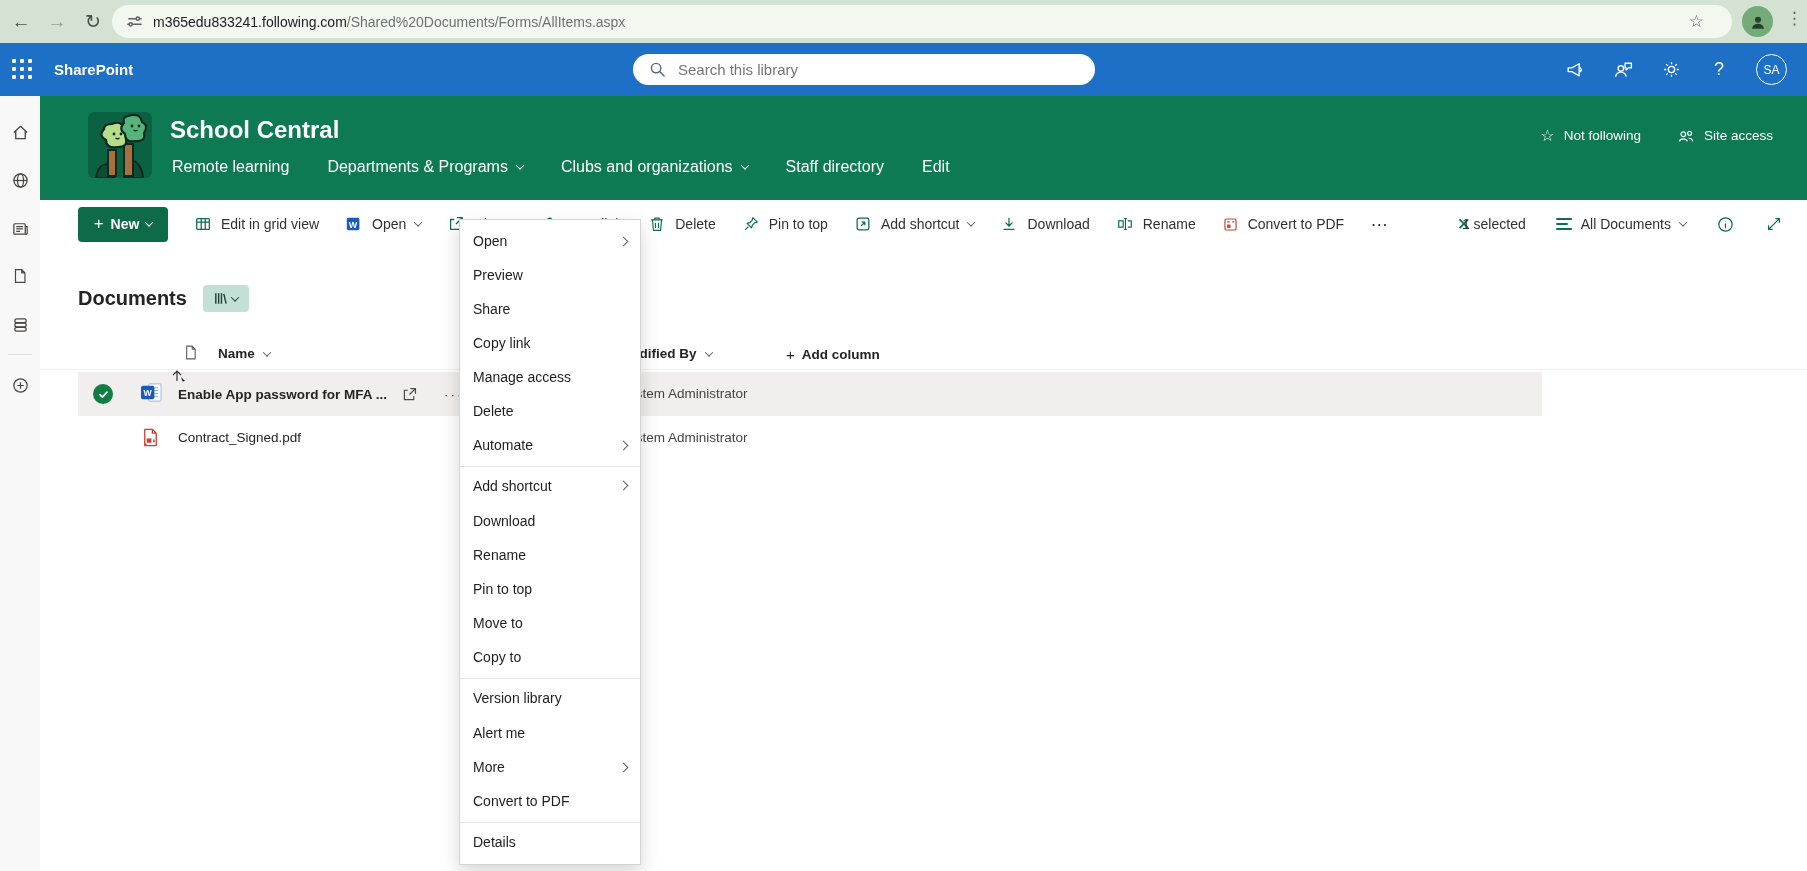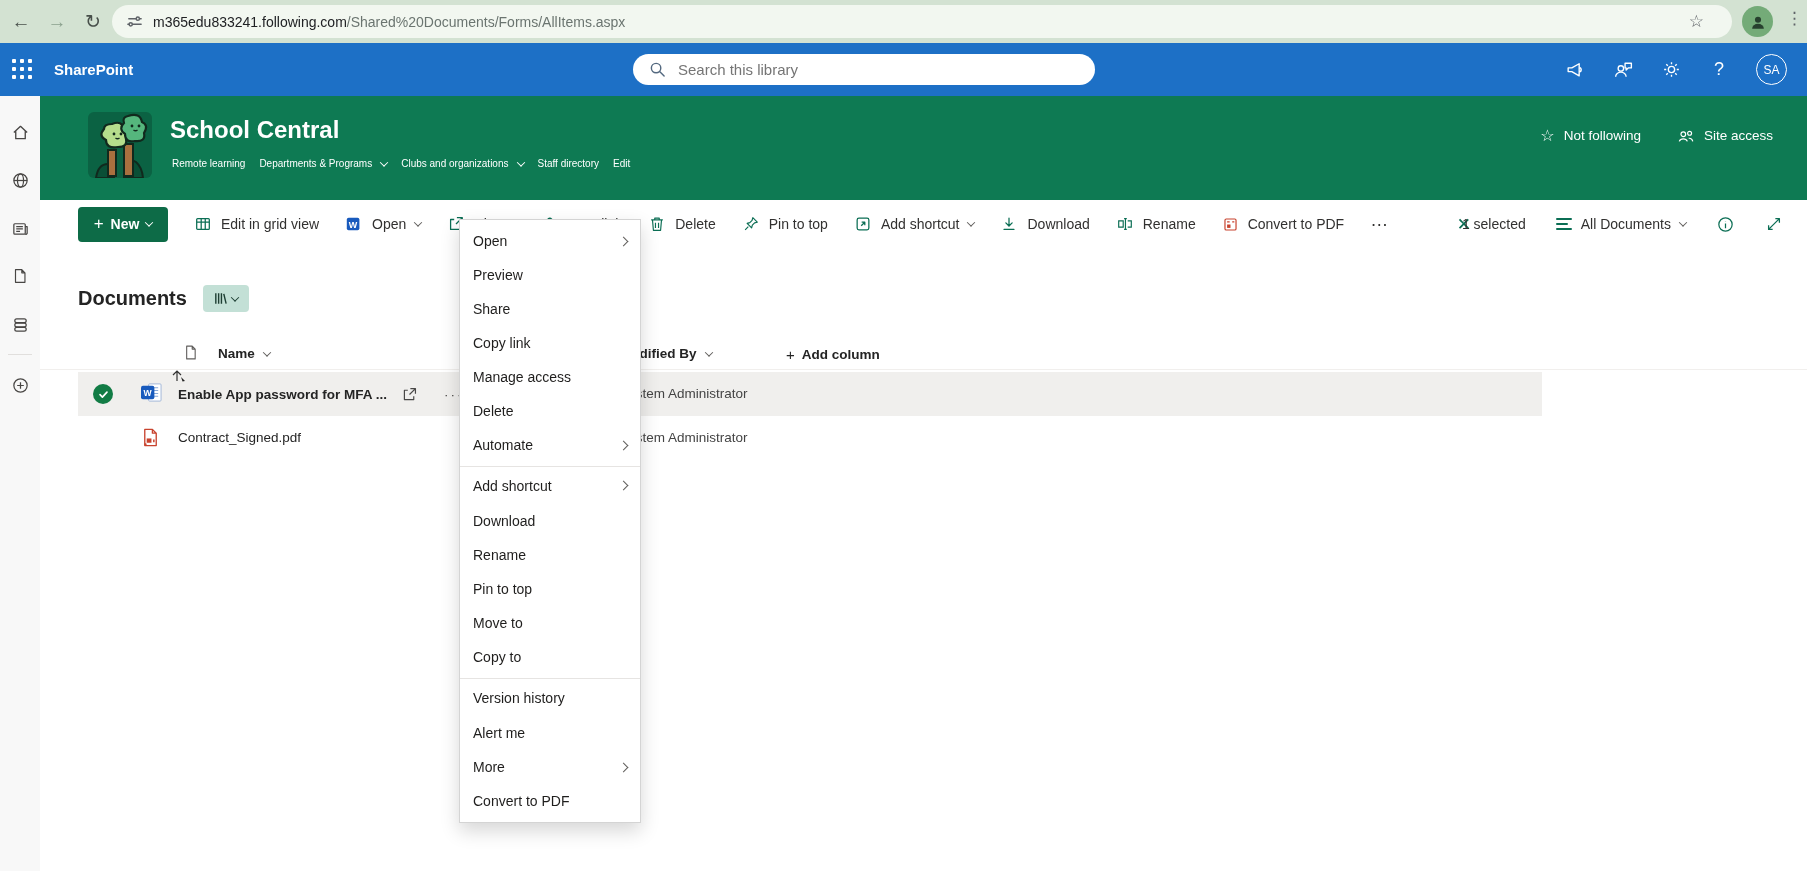--- a/index.html
+++ b/index.html
@@ -31,21 +31,21 @@
 
   
   .left-rail { position:absolute; top:96px; left:0; width:40px; height:775px; background:#f8f8f8; display:flex; flex-direction:column; align-items:center; padding-top:12px; }
   .rail-item { width:40px; height:48px; display:flex; align-items:center; justify-content:center; }
   .rail-sep { width:24px; border-top:1px solid #e1dfdd; margin:6px 0; }
 
   
   .site-header { position:absolute; top:96px; left:40px; width:1767px; height:112px; background:#0e7a53; color:#fff; }
   .site-logo { position:absolute; left:48px; top:16px; width:64px; height:66px; border-radius:6px; overflow:hidden; }
   .site-title { position:absolute; left:130px; top:20px; font-size:24px; font-weight:bold; }
-  .site-nav { position:absolute; left:132px; top:62px; display:flex; align-items:flex-start; gap:14px; font-size:10px; }
+  .site-nav { position:absolute; left:132px; top:62px; display:flex; align-items:flex-start; gap:38px; font-size:16px; }
   .site-nav .navitem { display:flex; align-items:center; gap:9px; }
   .hdr-right { position:absolute; right:34px; top:30px; display:flex; align-items:center; gap:36px; font-size:13.5px; }
   .hdr-right .hbtn { display:flex; align-items:center; gap:9px; }
 
   
   .cv { display:inline-block; width:7px; height:7px; border-right:1.4px solid currentColor; border-bottom:1.4px solid currentColor; }
   .cv.down { transform:rotate(45deg) translate(-1px,-1px); }
   .cv.right { transform:rotate(-45deg); }
   .cv.sm { width:6px; height:6px; }
 
@@ -513,27 +513,30 @@
     <div class="menu-item">
         <span class="label">Pin to top</span>
       </div>
     <div class="menu-item">
         <span class="label">Move to</span>
       </div>
     <div class="menu-item">
         <span class="label">Copy to</span>
       </div>
     <div class="menu-item sep">
-        <span class="label">Version history</span>
+        <span class="label">Version library</span>
       </div>
     <div class="menu-item">
         <span class="label">Alert me</span>
       </div>
     <div class="menu-item">
         <span class="label">More</span>
         <span class="cv right"></span>
       </div>
     <div class="menu-item">
         <span class="label">Convert to PDF</span>
       </div>
+    <div class="menu-item sep">
+        <span class="label">Details</span>
+      </div>
   </div>
 
 </div>
 
 </body></html>

